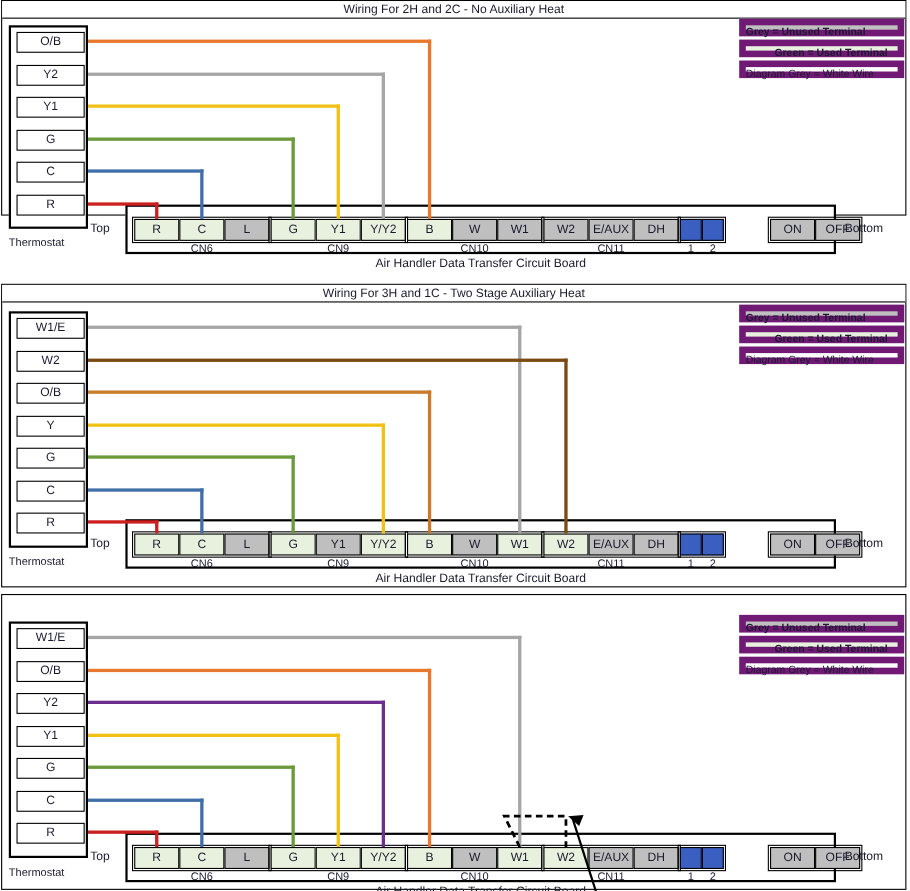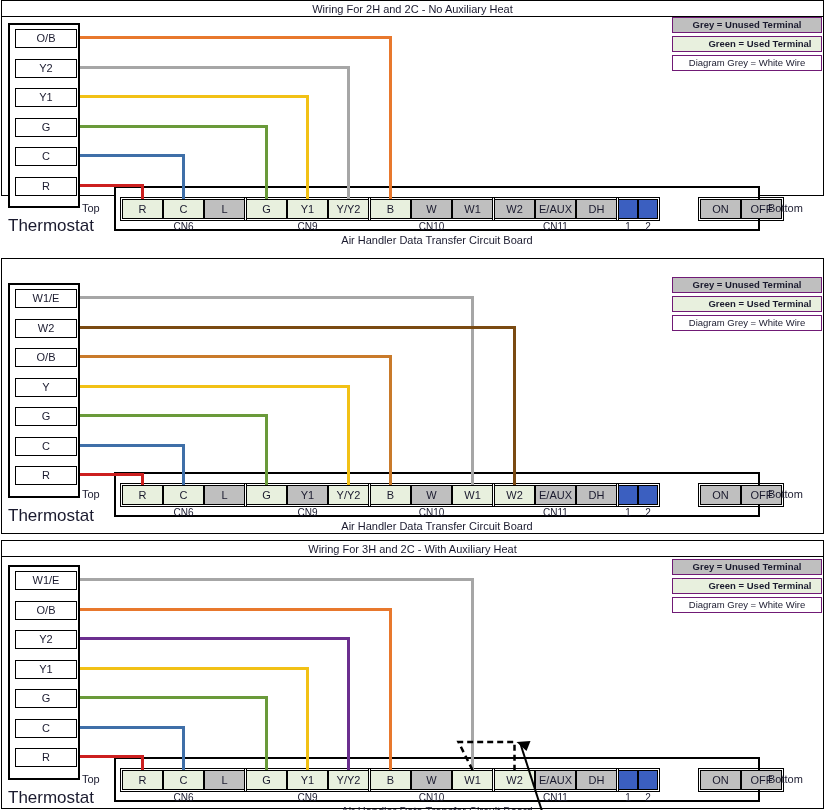--- a/index.html
+++ b/index.html
@@ -10,25 +10,25 @@
   #panel-2{top:258px;height:276px;}
   #panel-3{top:540px;height:269px;}
 
   .panel-title{position:absolute;left:0;top:0;width:100%;height:16px;line-height:16px;
     border-bottom:1px solid #000;text-align:center;font-size:11px;box-sizing:border-box;background:#fff;}
 
   
   .thermostat{position:absolute;border:2px solid #000;background:#fff;box-sizing:border-box;}
   .tstat-term{position:absolute;left:5px;width:62px;height:19px;border:1px solid #000;background:#fff;
     box-sizing:border-box;text-align:center;line-height:17px;font-size:11px;}
-  .tstat-caption{position:absolute;font-size:17px;}
+  .tstat-caption{position:absolute;font-size:10px;}
 
   
   .legend{position:absolute;width:150px;}
-  .legend-row{box-sizing:border-box;border:1px solid #701a75;text-align:center;font-size:9.5px;
+  .legend-row{box-sizing:border-box;border:6px solid #701a75;text-align:left;font-size:9.5px;
     height:16px;line-height:14px;margin-bottom:3px;background:#fff;}
   .legend-row.grey{background:#bfbfbf;font-weight:bold;}
   .legend-row.green{background:#e8f0de;font-weight:bold;padding-left:26px;}
   .legend-row.note{height:32px;line-height:15px;padding-top:1px;}
 
   
   .board{position:absolute;border:2px solid #000;background:#fff;box-sizing:border-box;}
   .term{position:absolute;box-sizing:border-box;border:1px solid #000;height:20px;line-height:18px;
     text-align:center;font-size:11px;}
   .term.green{background:#e8f0de;}
@@ -103,20 +103,21 @@
       <div class="wire wh" style="left: 78px; top: 123.5px; width: 188px; border-top-color: rgb(106, 154, 58);"></div>
       <div class="wire wv" style="left: 263px; top: 123.5px; height: 74.5px; border-left-color: rgb(106, 154, 58);"></div>
       <div class="wire wh" style="left: 78px; top: 94px; width: 229px; border-top-color: rgb(242, 193, 21);"></div>
       <div class="wire wv" style="left: 304px; top: 94px; height: 104px; border-left-color: rgb(242, 193, 21);"></div>
       <div class="wire wh" style="left: 78px; top: 64.5px; width: 270px; border-top-color: rgb(166, 166, 166);"></div>
       <div class="wire wv" style="left: 345px; top: 64.5px; height: 133.5px; border-left-color: rgb(166, 166, 166);"></div>
       <div class="wire wh" style="left: 78px; top: 35px; width: 312px; border-top-color: rgb(232, 120, 45);"></div>
       <div class="wire wv" style="left: 387px; top: 35px; height: 163px; border-left-color: rgb(232, 120, 45);"></div>
     </div>
     <div class="panel" id="panel-2">
+      <div class="panel-title">Wiring For 3H and 1C - Two Stage Auxiliary Heat</div>
       <div class="thermostat" style="left: 6px; top: 24px; width: 72px; height: 214.5px;">
         <div class="tstat-term" style="top: 4px;">W1/E</div>
         <div class="tstat-term" style="top: 33.5px;">W2</div>
         <div class="tstat-term" style="top: 63px;">O/B</div>
         <div class="tstat-term" style="top: 92.5px;">Y</div>
         <div class="tstat-term" style="top: 122px;">G</div>
         <div class="tstat-term" style="top: 151.5px;">C</div>
         <div class="tstat-term" style="top: 181px;">R</div>
       </div>
       <div class="tstat-caption" style="left: 6px; top: 246.5px;">Thermostat</div>
@@ -166,21 +167,20 @@
       <div class="wire wh" style="left: 78px; top: 125.5px; width: 270px; border-top-color: rgb(242, 193, 21);"></div>
       <div class="wire wv" style="left: 345px; top: 125.5px; height: 100.5px; border-left-color: rgb(242, 193, 21);"></div>
       <div class="wire wh" style="left: 78px; top: 96px; width: 312px; border-top-color: rgb(201, 122, 42);"></div>
       <div class="wire wv" style="left: 387px; top: 96px; height: 130px; border-left-color: rgb(201, 122, 42);"></div>
       <div class="wire wh" style="left: 78px; top: 37px; width: 394px; border-top-color: rgb(166, 166, 166);"></div>
       <div class="wire wv" style="left: 469px; top: 37px; height: 189px; border-left-color: rgb(166, 166, 166);"></div>
       <div class="wire wh" style="left: 78px; top: 66.5px; width: 436px; border-top-color: rgb(122, 74, 18);"></div>
       <div class="wire wv" style="left: 511px; top: 66.5px; height: 159.5px; border-left-color: rgb(122, 74, 18);"></div>
     </div>
     <div class="panel" id="panel-3">
-      <div class="panel-title">Wiring For 3H and 2C - With Auxiliary Heat</div>
       <div class="thermostat" style="left: 6px; top: 24px; width: 72px; height: 214.5px;">
         <div class="tstat-term" style="top: 4px;">W1/E</div>
         <div class="tstat-term" style="top: 33.5px;">O/B</div>
         <div class="tstat-term" style="top: 63px;">Y2</div>
         <div class="tstat-term" style="top: 92.5px;">Y1</div>
         <div class="tstat-term" style="top: 122px;">G</div>
         <div class="tstat-term" style="top: 151.5px;">C</div>
         <div class="tstat-term" style="top: 181px;">R</div>
       </div>
       <div class="tstat-caption" style="left: 6px; top: 246.5px;">Thermostat</div>

